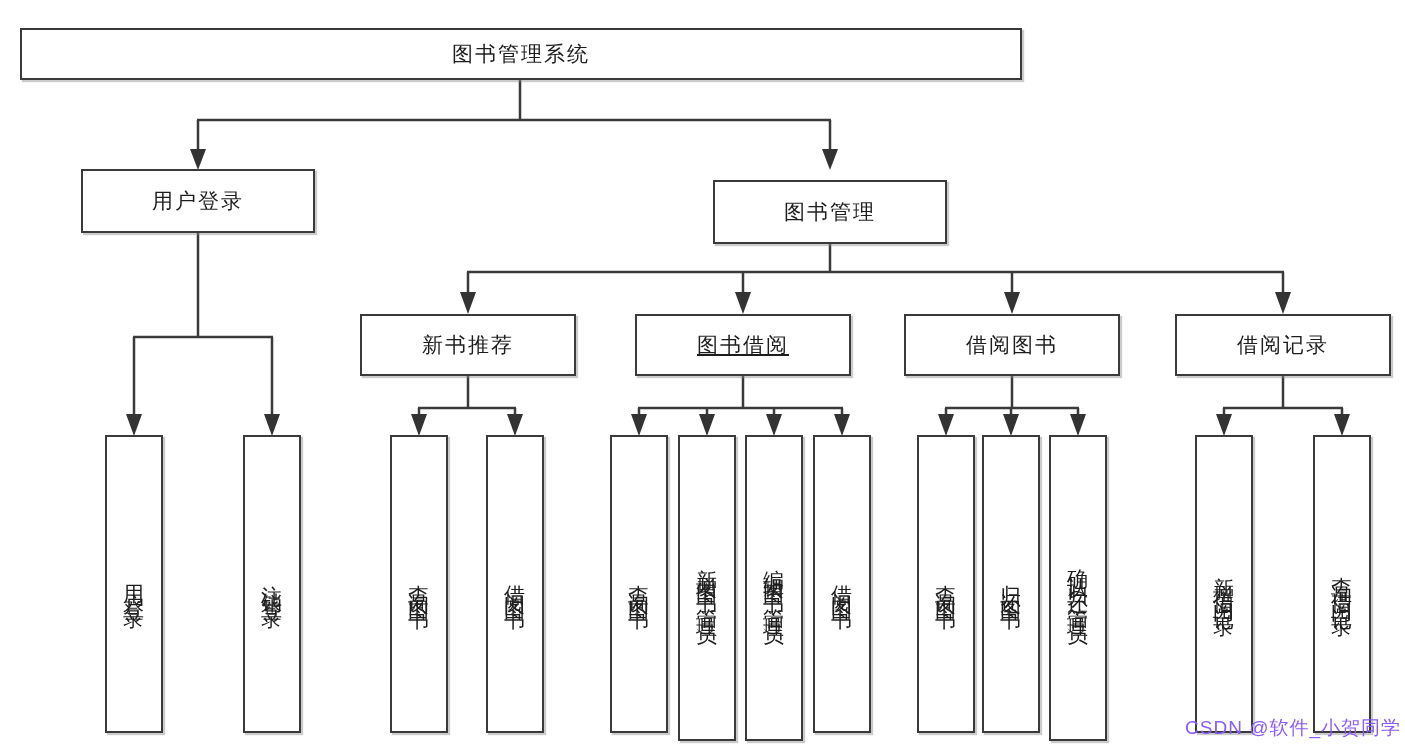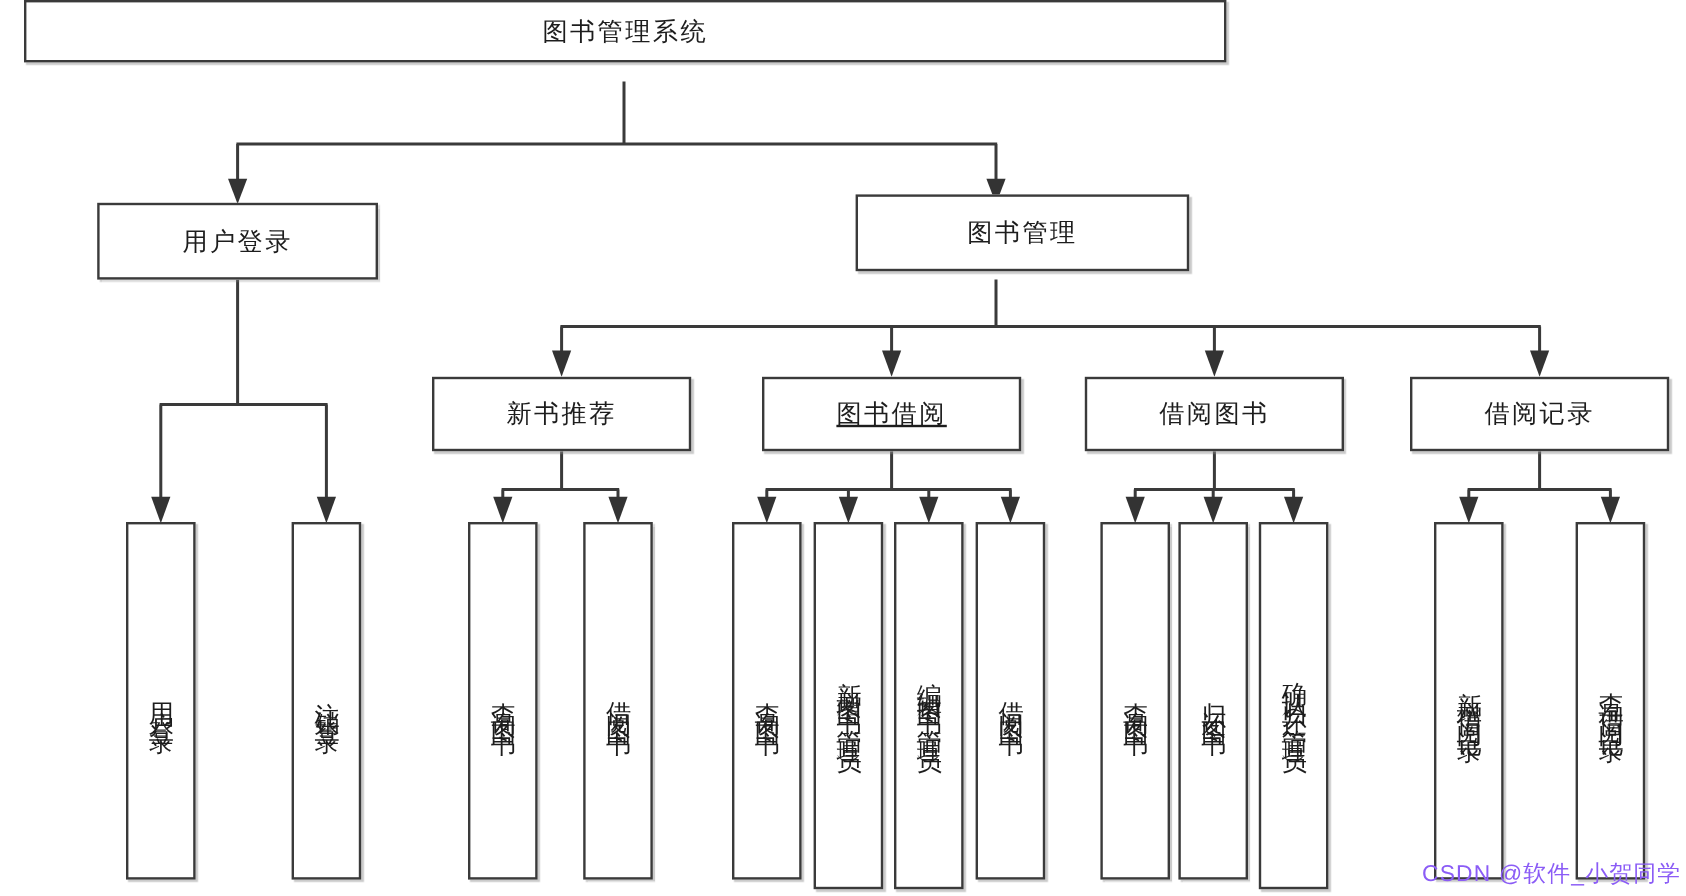--- a/index.html
+++ b/index.html
@@ -89,28 +89,28 @@
       <polygon points="766,414 782,414 774,436"></polygon>
       <polygon points="834,414 850,414 842,436"></polygon>
       <polygon points="938,414 954,414 946,436"></polygon>
       <polygon points="1003,414 1019,414 1011,436"></polygon>
       <polygon points="1070,414 1086,414 1078,436"></polygon>
       <polygon points="1216,414 1232,414 1224,436"></polygon>
       <polygon points="1334,414 1350,414 1342,436"></polygon>
     </g>
   </svg>
 
-  <div class="box" style="left:20px; top:0; width:1002px; height:52px;">
+  <div class="box" style="left:20px; top:28px; width:1002px; height:52px;">
     <span>图书管理系统</span>
   </div>
 
   <div class="box" style="left:81px; top:169px; width:234px; height:64px;">
     <span>用户登录</span>
   </div>
-  <div class="box" style="left:713px; top:162px; width:278px; height:64px;justify-content:center;">
+  <div class="box" style="left:713px; top:180px; width:234px; height:64px;justify-content:center;">
     <span>图书管理</span>
   </div>
 
   <div class="box" style="left:360px; top:314px; width:216px; height:62px;justify-content:center;">
     <span>新书推荐</span>
   </div>
   <div class="box" style="left:635px; top:314px; width:216px; height:62px;text-decoration:underline;">
     <span>图书借阅</span>
   </div>
   <div class="box" style="left:904px; top:314px; width:216px; height:62px;">

